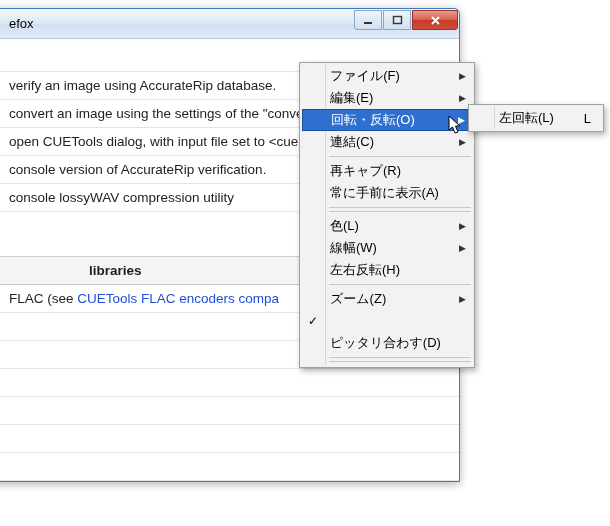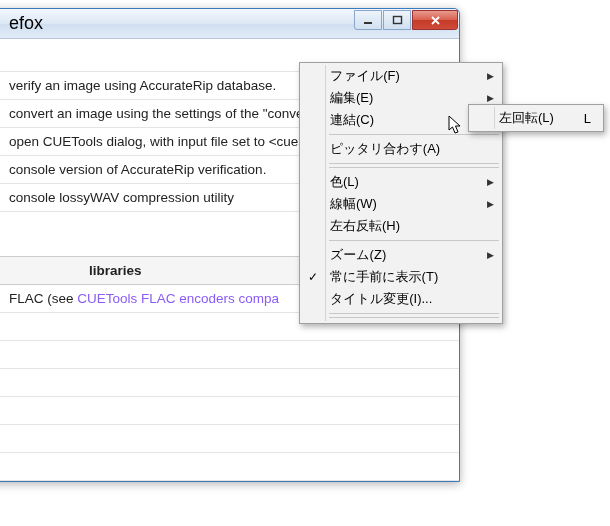--- a/index.html
+++ b/index.html
@@ -27,21 +27,21 @@
   background: linear-gradient(to bottom, #f3f7fc 0%, #dde8f5 50%, #cfdef0 51%, #e2ecf8 100%);
   border-bottom: 1px solid #b7c9de;
   display: flex;
   align-items: center;
   padding-left: 88px;
   position: relative;
   border-radius: 6px 6px 0 0;
 }
 .title-text {
   color: #000;
-  font-size: 18px;
+  font-size: 13px;
 }
 .winbtns {
   position: absolute;
   right: 0;
   top: 0;
   display: flex;
   height: 22px;
 }
 .winbtn {
   width: 28px;
@@ -82,30 +82,30 @@
 .row.first { border-top: 1px solid #e4e4e4; margin-top: 22px; }
 .section-hdr {
   background: #f5f5f5;
   font-weight: bold;
   text-align: left;
   padding-left: calc(88px + 80px);
   border-top: 1px solid #ccc;
   border-bottom: 1px solid #ccc;
   margin-top: 44px;
 }
-.lnk { color: #8b5cf6; }
+.lnk { color: #1d4ed8; }
 .menu {
   position: absolute;
   background: #f2f2f2;
   border: 1px solid #a0a0a0;
   box-shadow: 2px 3px 6px rgba(0,0,0,0.3);
   padding: 2px;
   font-size: 13px;
 }
-.menu.main { top: 62px; left: 299px; width: 204px; }
+.menu.main { top: 62px; left: 299px; width: 176px; }
 .menu.sub { top: 104px; left: 468px; width: 136px; }
 .mitem {
   display: flex;
   align-items: center;
   height: 22px;
   padding-left: 28px;
   padding-right: 18px;
   position: relative;
   color: #000;
   white-space: nowrap;
@@ -200,27 +200,34 @@
 <div class="menu main">
   <div class="gutter"></div>
   <div class="mitem">
       <span>ファイル(F)</span>
       <span class="arrow">▶</span>
     </div>
   <div class="mitem">
       <span>編集(E)</span>
       <span class="arrow">▶</span>
     </div>
+  <div class="mitem hl">
+      <span>回転・反転(O)</span>
+      <span class="arrow">▶</span>
+    </div>
   <div class="mitem">
       <span>連結(C)</span>
       <span class="arrow">▶</span>
     </div>
   <div class="msep"></div>
   <div class="mitem">
-      <span>ピッタリ合わす(A)</span>
+      <span>再キャプ(R)</span>
+    </div>
+  <div class="mitem">
+      <span>常に手前に表示(A)</span>
     </div>
   <div class="msep"></div>
   <div class="msep"></div>
   <div class="mitem">
       <span>色(L)</span>
       <span class="arrow">▶</span>
     </div>
   <div class="mitem">
       <span>線幅(W)</span>
       <span class="arrow">▶</span>
@@ -228,24 +235,23 @@
   <div class="mitem">
       <span>左右反転(H)</span>
     </div>
   <div class="msep"></div>
   <div class="mitem">
       <span>ズーム(Z)</span>
       <span class="arrow">▶</span>
     </div>
   <div class="mitem">
       <span class="chk">✓</span>
-      <span>常に手前に表示(T)</span>
-    </div>
-  <div class="mitem">
-      <span>タイトル変更(I)...</span>
+    </div>
+  <div class="mitem">
+      <span>ピッタリ合わす(D)</span>
     </div>
   <div class="msep"></div>
   <div class="msep"></div>
 </div>
 
 <div class="menu sub">
   <div class="gutter"></div>
   <div class="mitem">
       <span>左回転(L)</span>
       <span class="accel">L</span>

